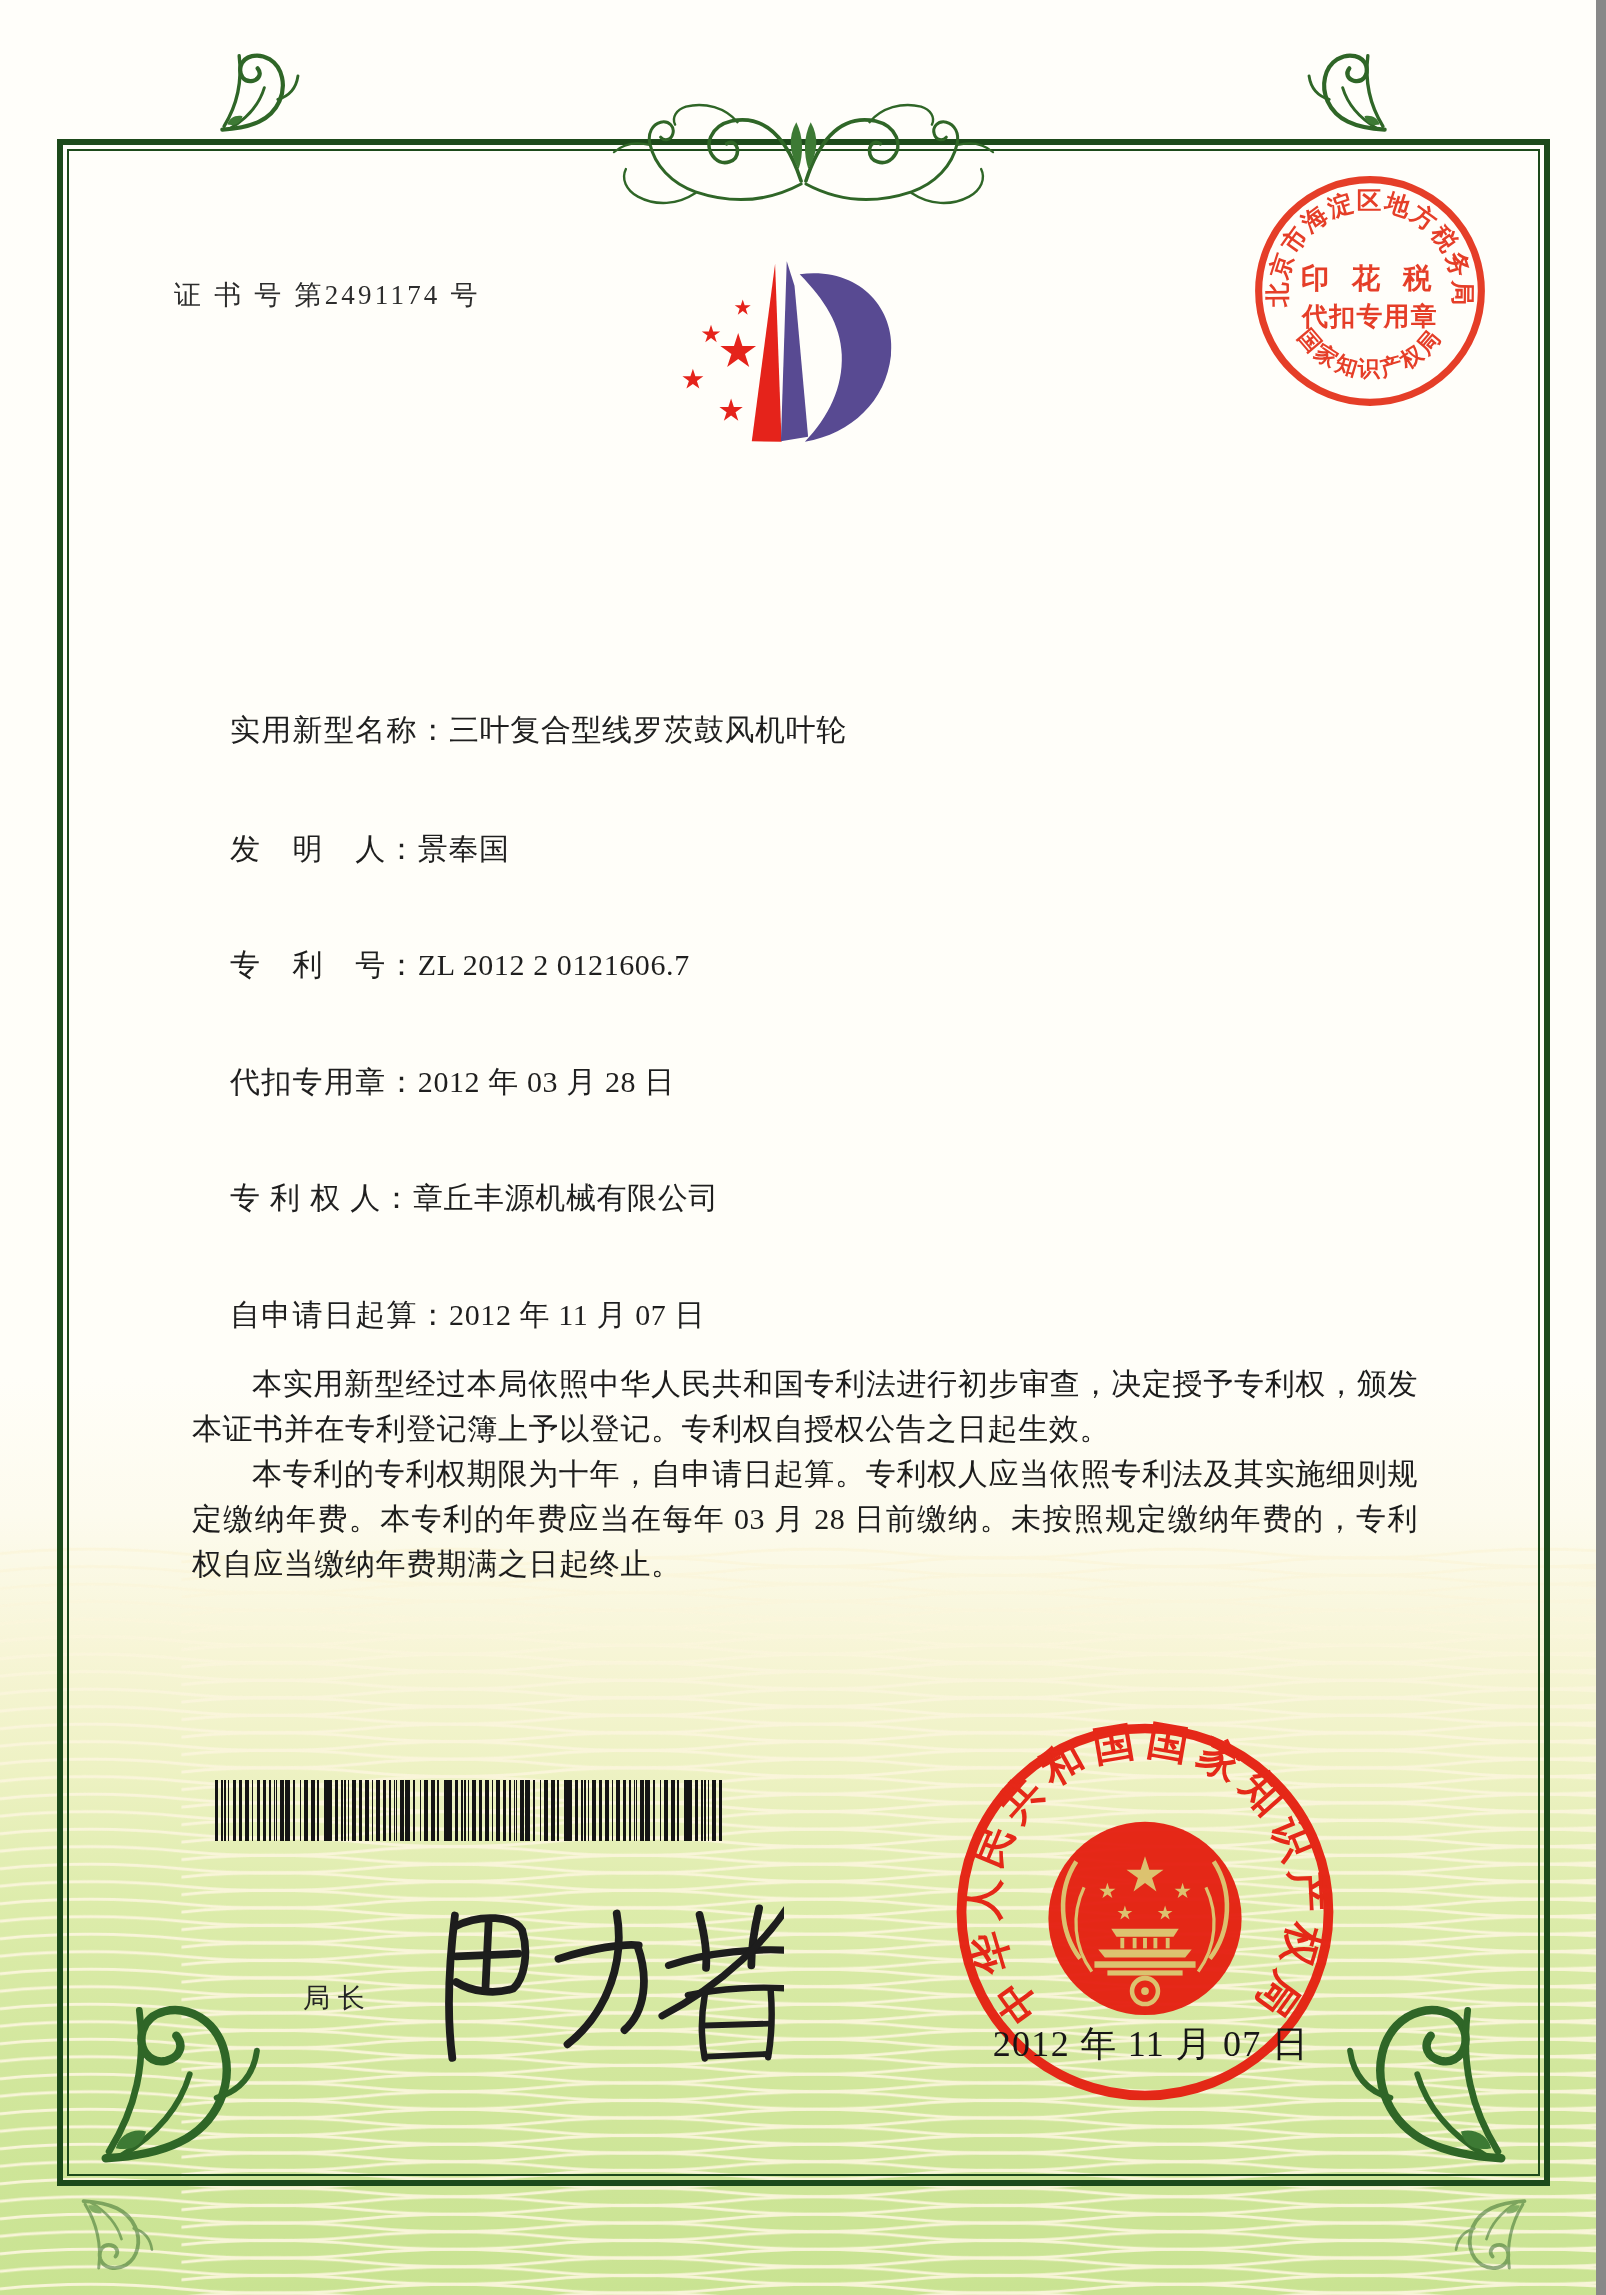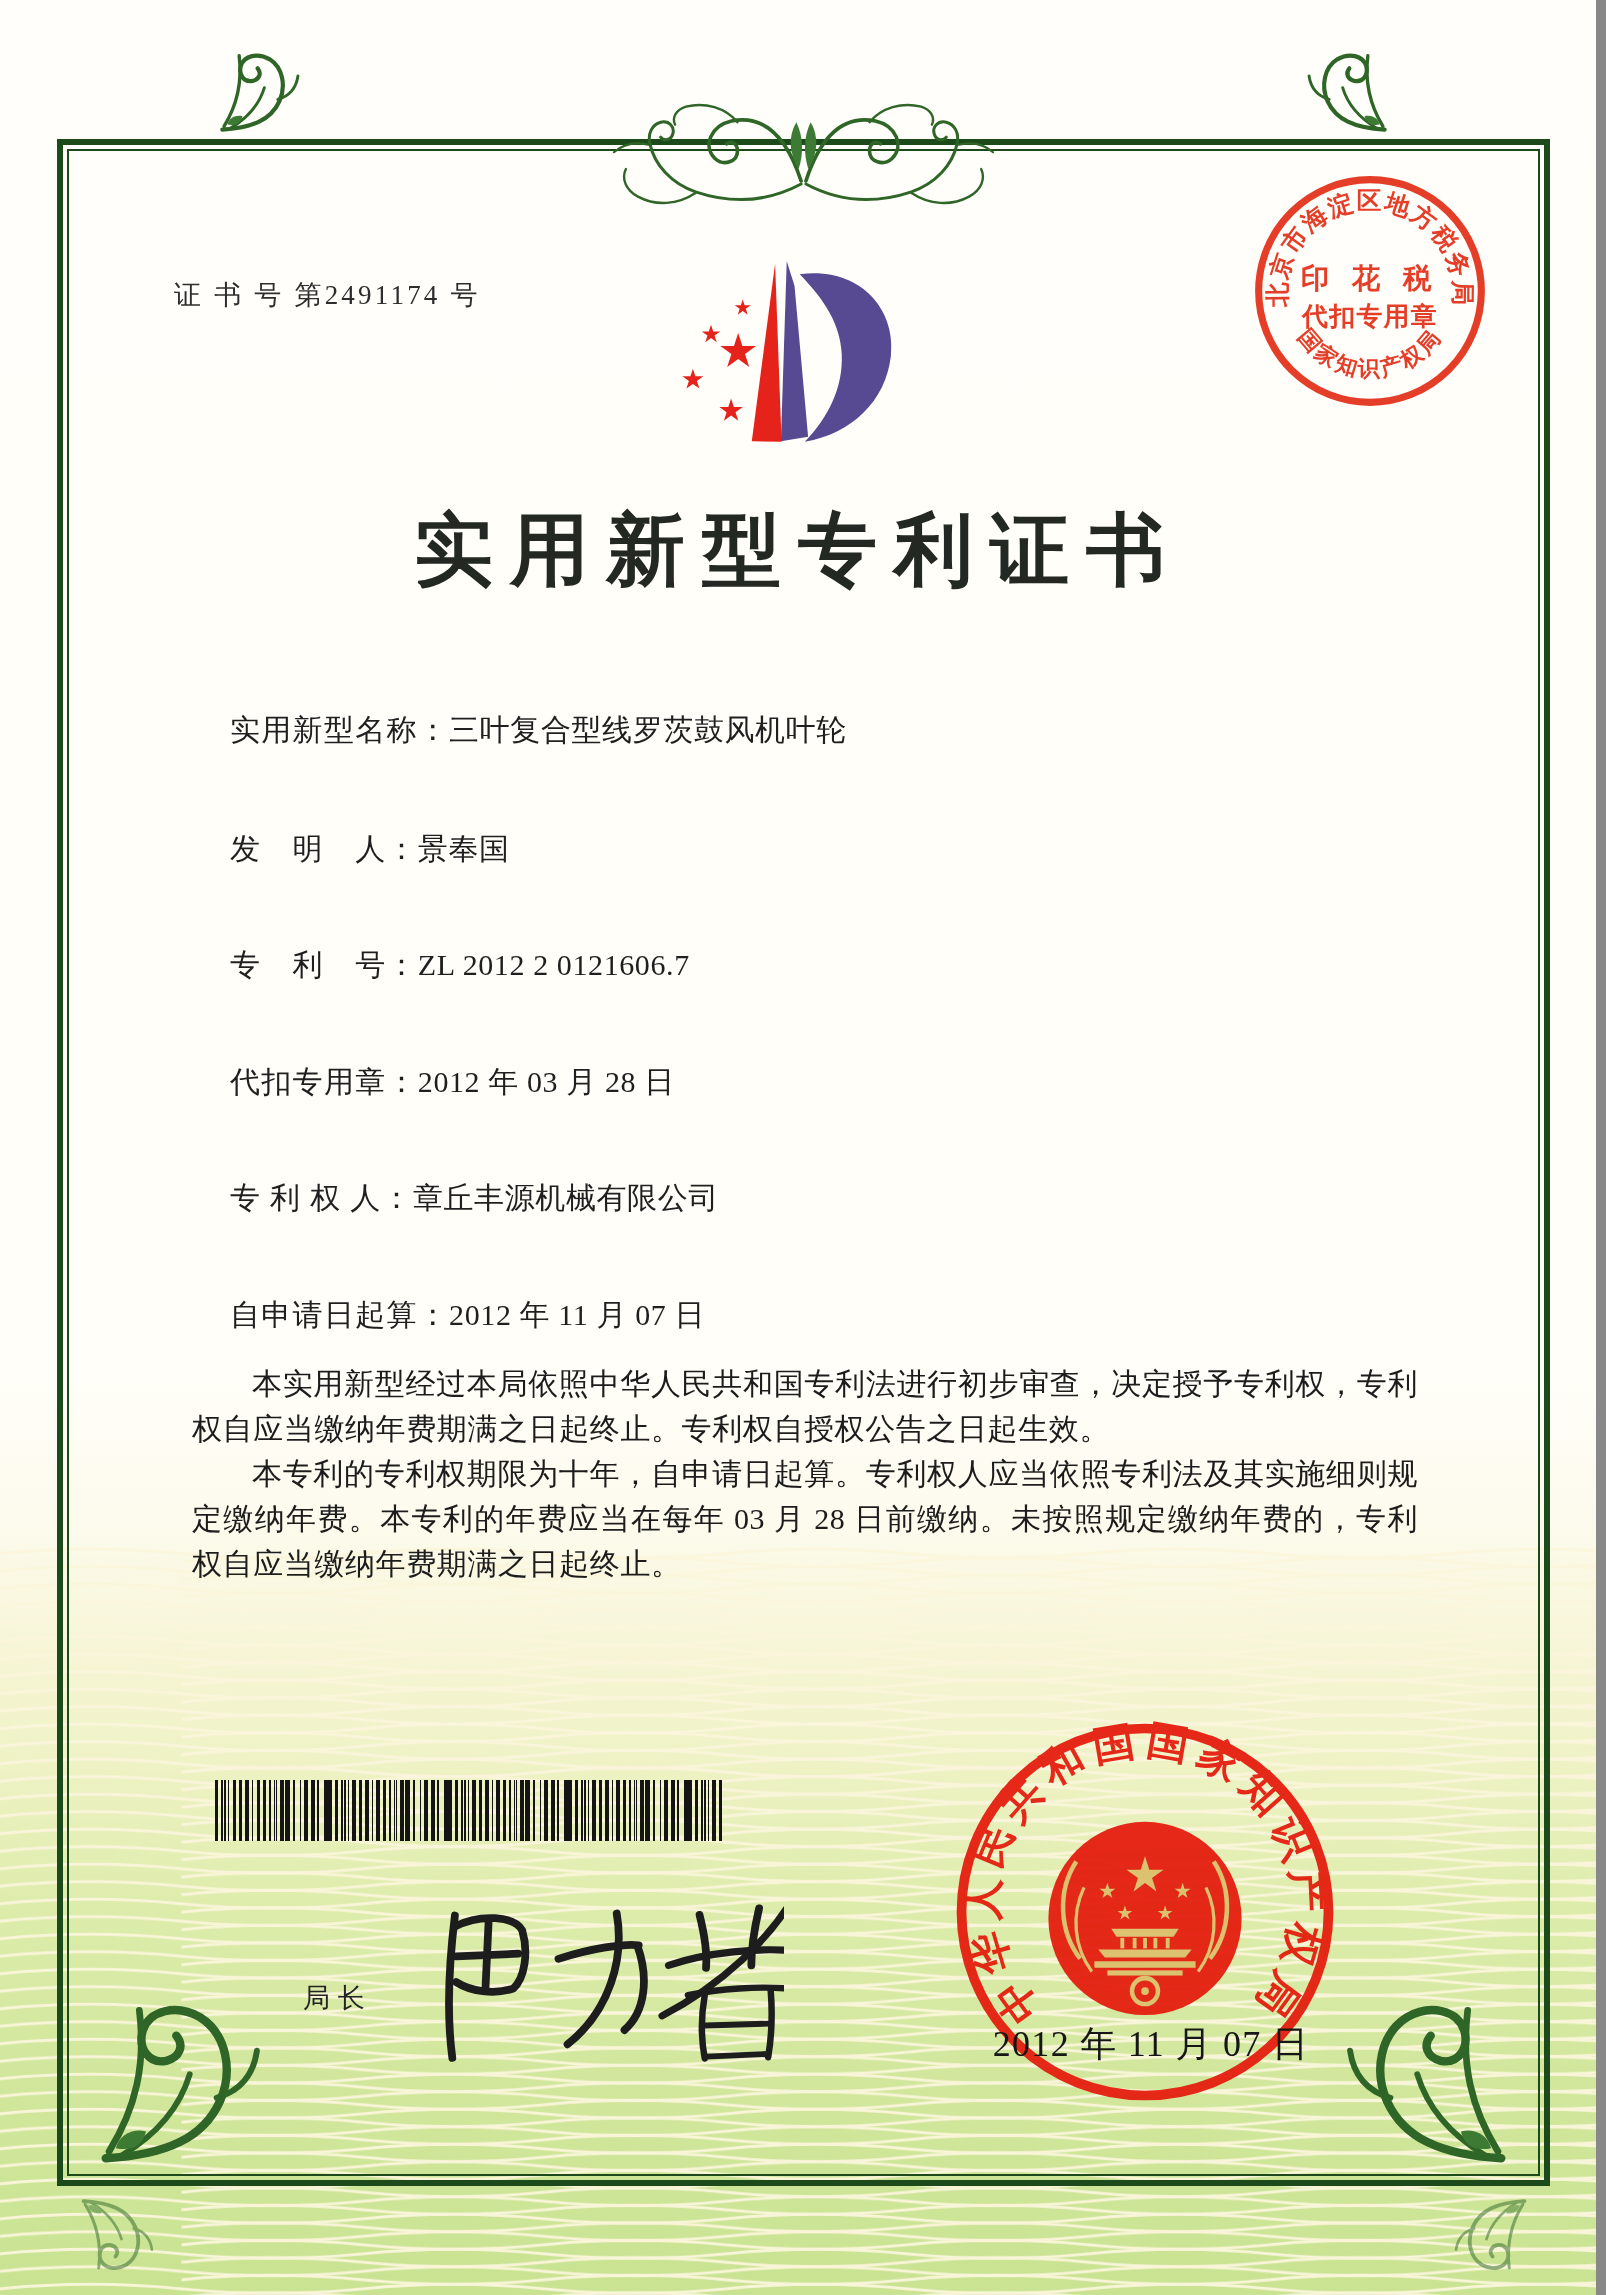--- a/index.html
+++ b/index.html
@@ -142,33 +142,32 @@
     <text font-size="38" fill="#e43019" letter-spacing="3" font-weight="bold">
       <textPath href="#taxTop" startOffset="50%" text-anchor="middle">北京市海淀区地方税务局</textPath>
     </text>
     <text font-size="34" fill="#e43019" letter-spacing="4" font-weight="bold">
       <textPath href="#taxBot" startOffset="50%" text-anchor="middle">国家知识产权局</textPath>
     </text>
     <text x="190" y="186" text-anchor="middle" font-size="44" letter-spacing="12" font-weight="bold" fill="#e43019">印 花 税</text>
     <text x="190" y="243" text-anchor="middle" font-size="40" letter-spacing="2" font-weight="bold" fill="#e43019">代扣专用章</text>
   </svg>
 
-  <div class="abs title">实用新型专利证书</div>
 
   <div class="abs fields">
     <div class="frow" style="top:0"><span class="lbl">实用新型名称：</span><span class="val">三叶复合型线罗茨鼓风机叶轮</span></div>
     <div class="frow" style="top:119px"><span class="lbl">发　明　人：</span><span class="val">景奉国</span></div>
     <div class="frow" style="top:235px"><span class="lbl">专　利　号：</span><span class="val">ZL 2012 2 0121606.7</span></div>
     <div class="frow" style="top:352px"><span class="lbl">代扣专用章：</span><span class="val">2012 年 03 月 28 日</span></div>
     <div class="frow" style="top:468px"><span class="lbl">专 利 权 人：</span><span class="val">章丘丰源机械有限公司</span></div>
     <div class="frow" style="top:585px"><span class="lbl">自申请日起算：</span><span class="val">2012 年 11 月 07 日</span></div>
   </div>
 
   <div class="abs body">
-    <p>本实用新型经过本局依照中华人民共和国专利法进行初步审查，决定授予专利权，专利权自应当缴纳年费期满之日起终止。专利权自授权公告之日起生效。</p>
+    <p>本实用新型经过本局依照中华人民共和国专利法进行初步审查，决定授予专利权，颁发本证书并在专利登记簿上予以登记。专利权自授权公告之日起生效。</p>
     <p>本专利的专利权期限为十年，自申请日起算。专利权人应当依照专利法及其实施细则规定缴纳年费。本专利的年费应当在每年 03 月 28 日前缴纳。未按照规定缴纳年费的，专利权自应当缴纳年费期满之日起终止。</p>
   </div>
 
   <div class="abs barcode"></div>
 
   <div class="abs sig-title">局长</div>
   <svg class="abs sig-svg" viewBox="0 0 580 360" fill="none" stroke="#1d1d1d" stroke-width="12" stroke-linecap="round">
     <title>田力普</title>
     <path d="M72 95 C64 160 58 240 68 315"></path>
     <path d="M72 112 C112 92 164 96 176 118 C186 152 180 192 162 208 C132 218 96 212 74 198"></path>

